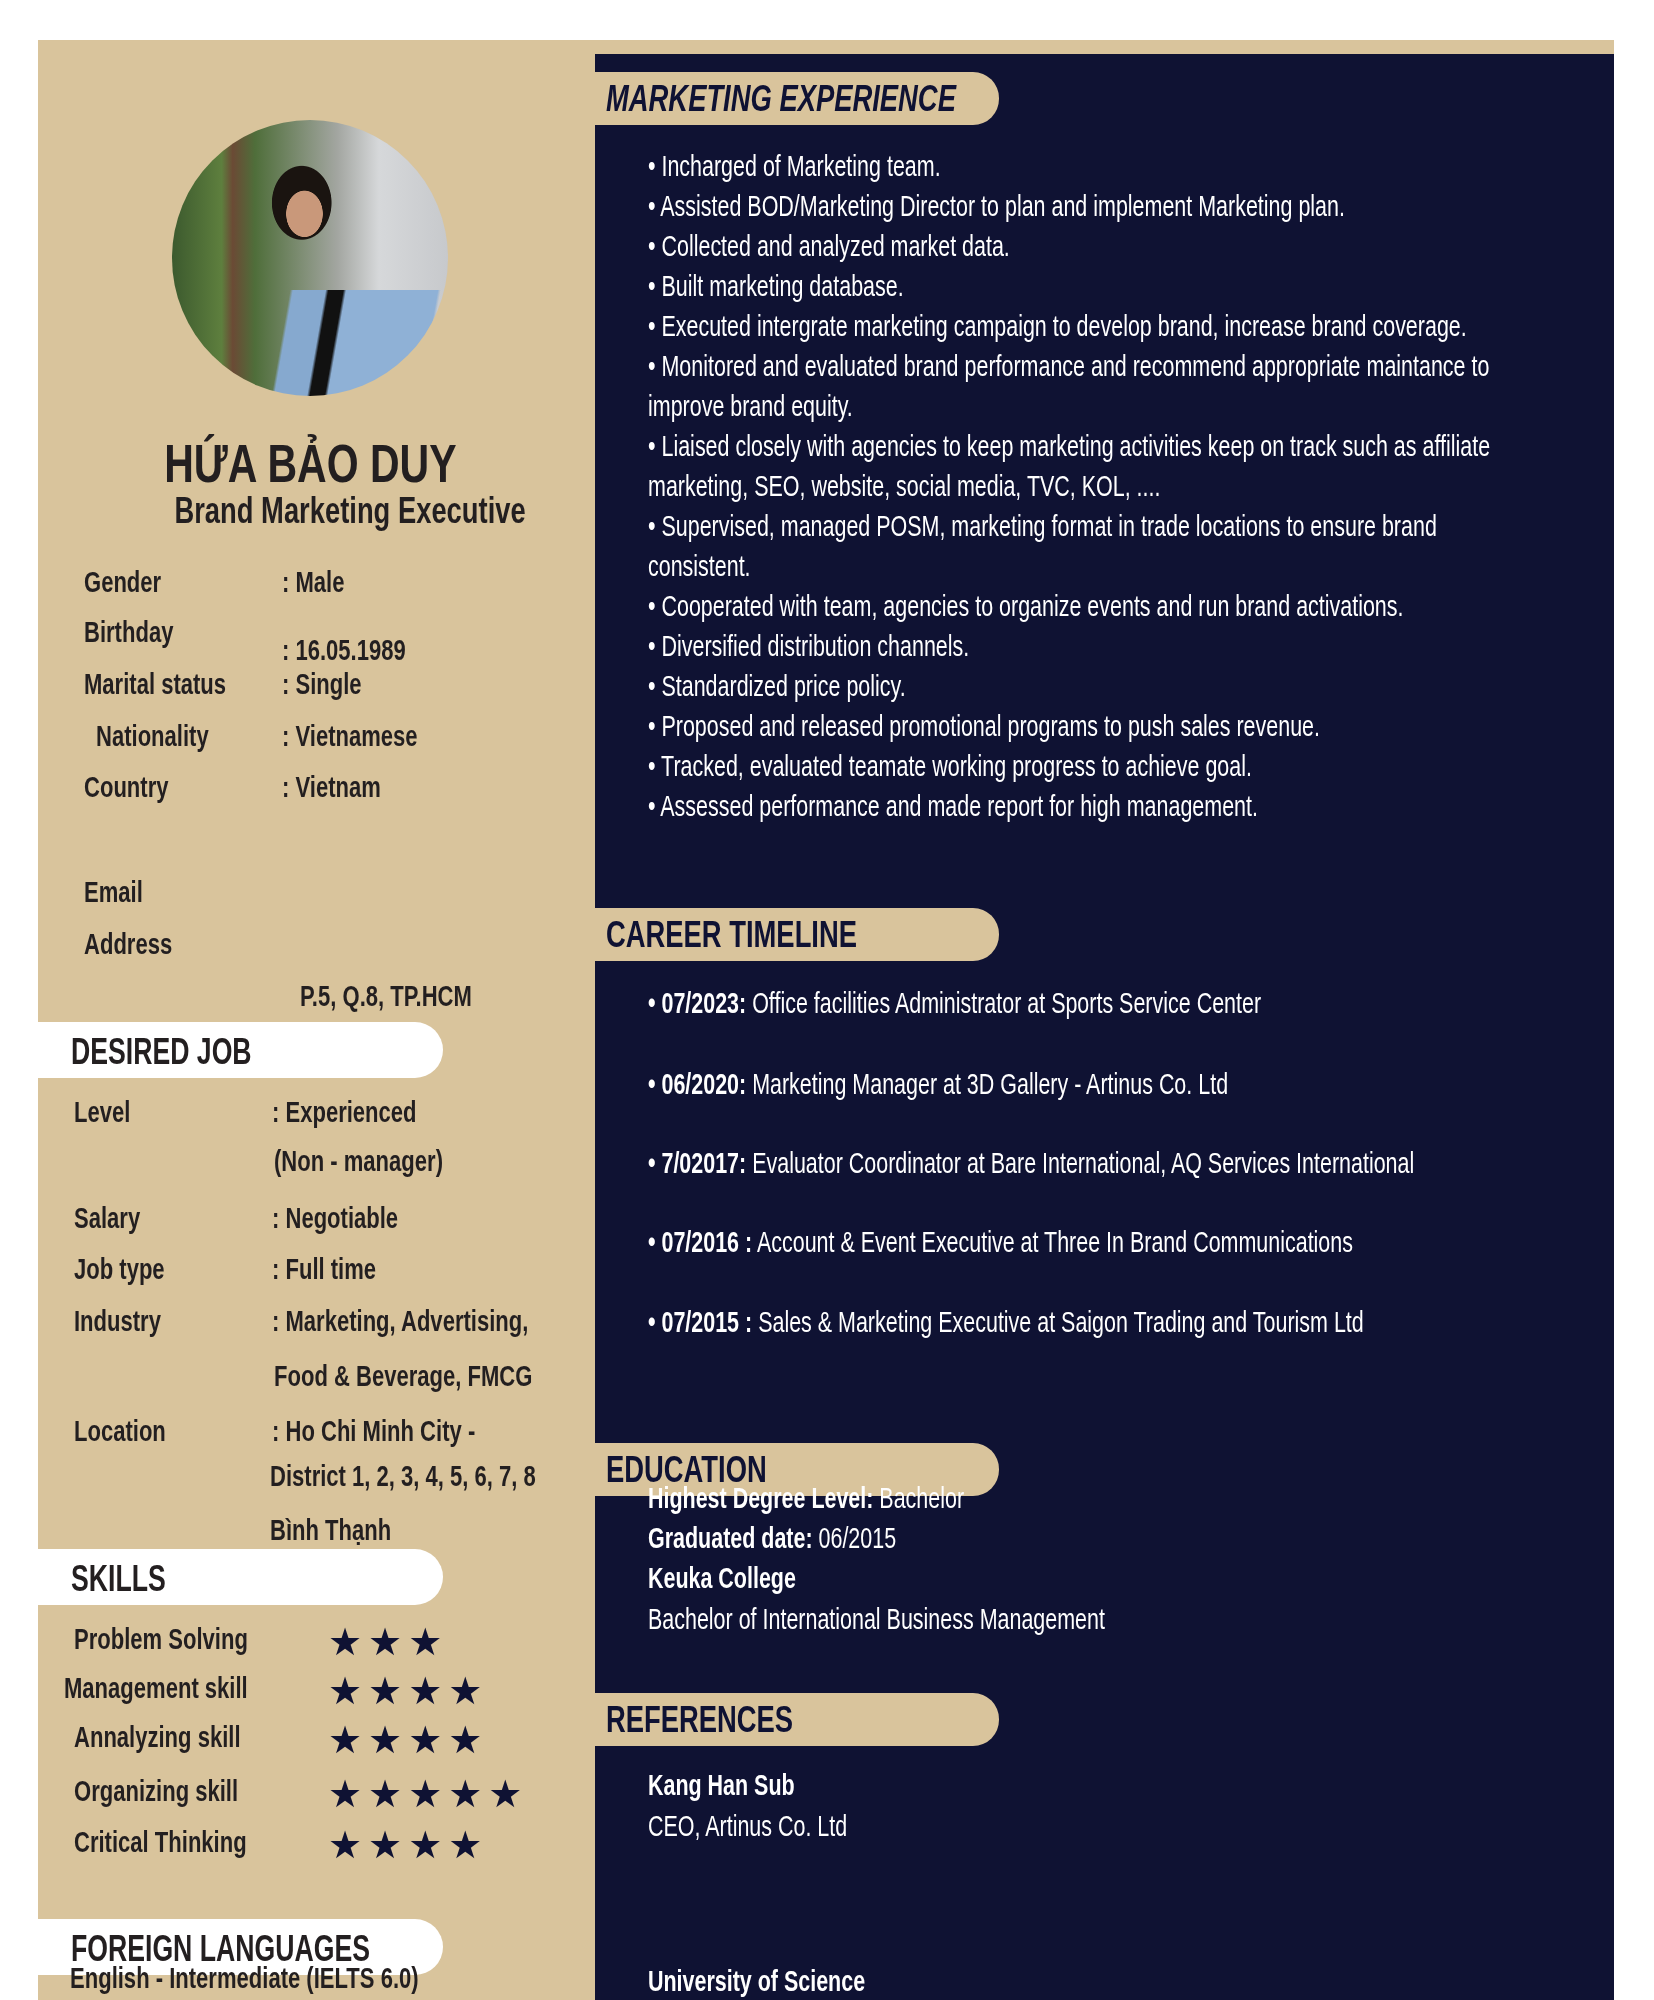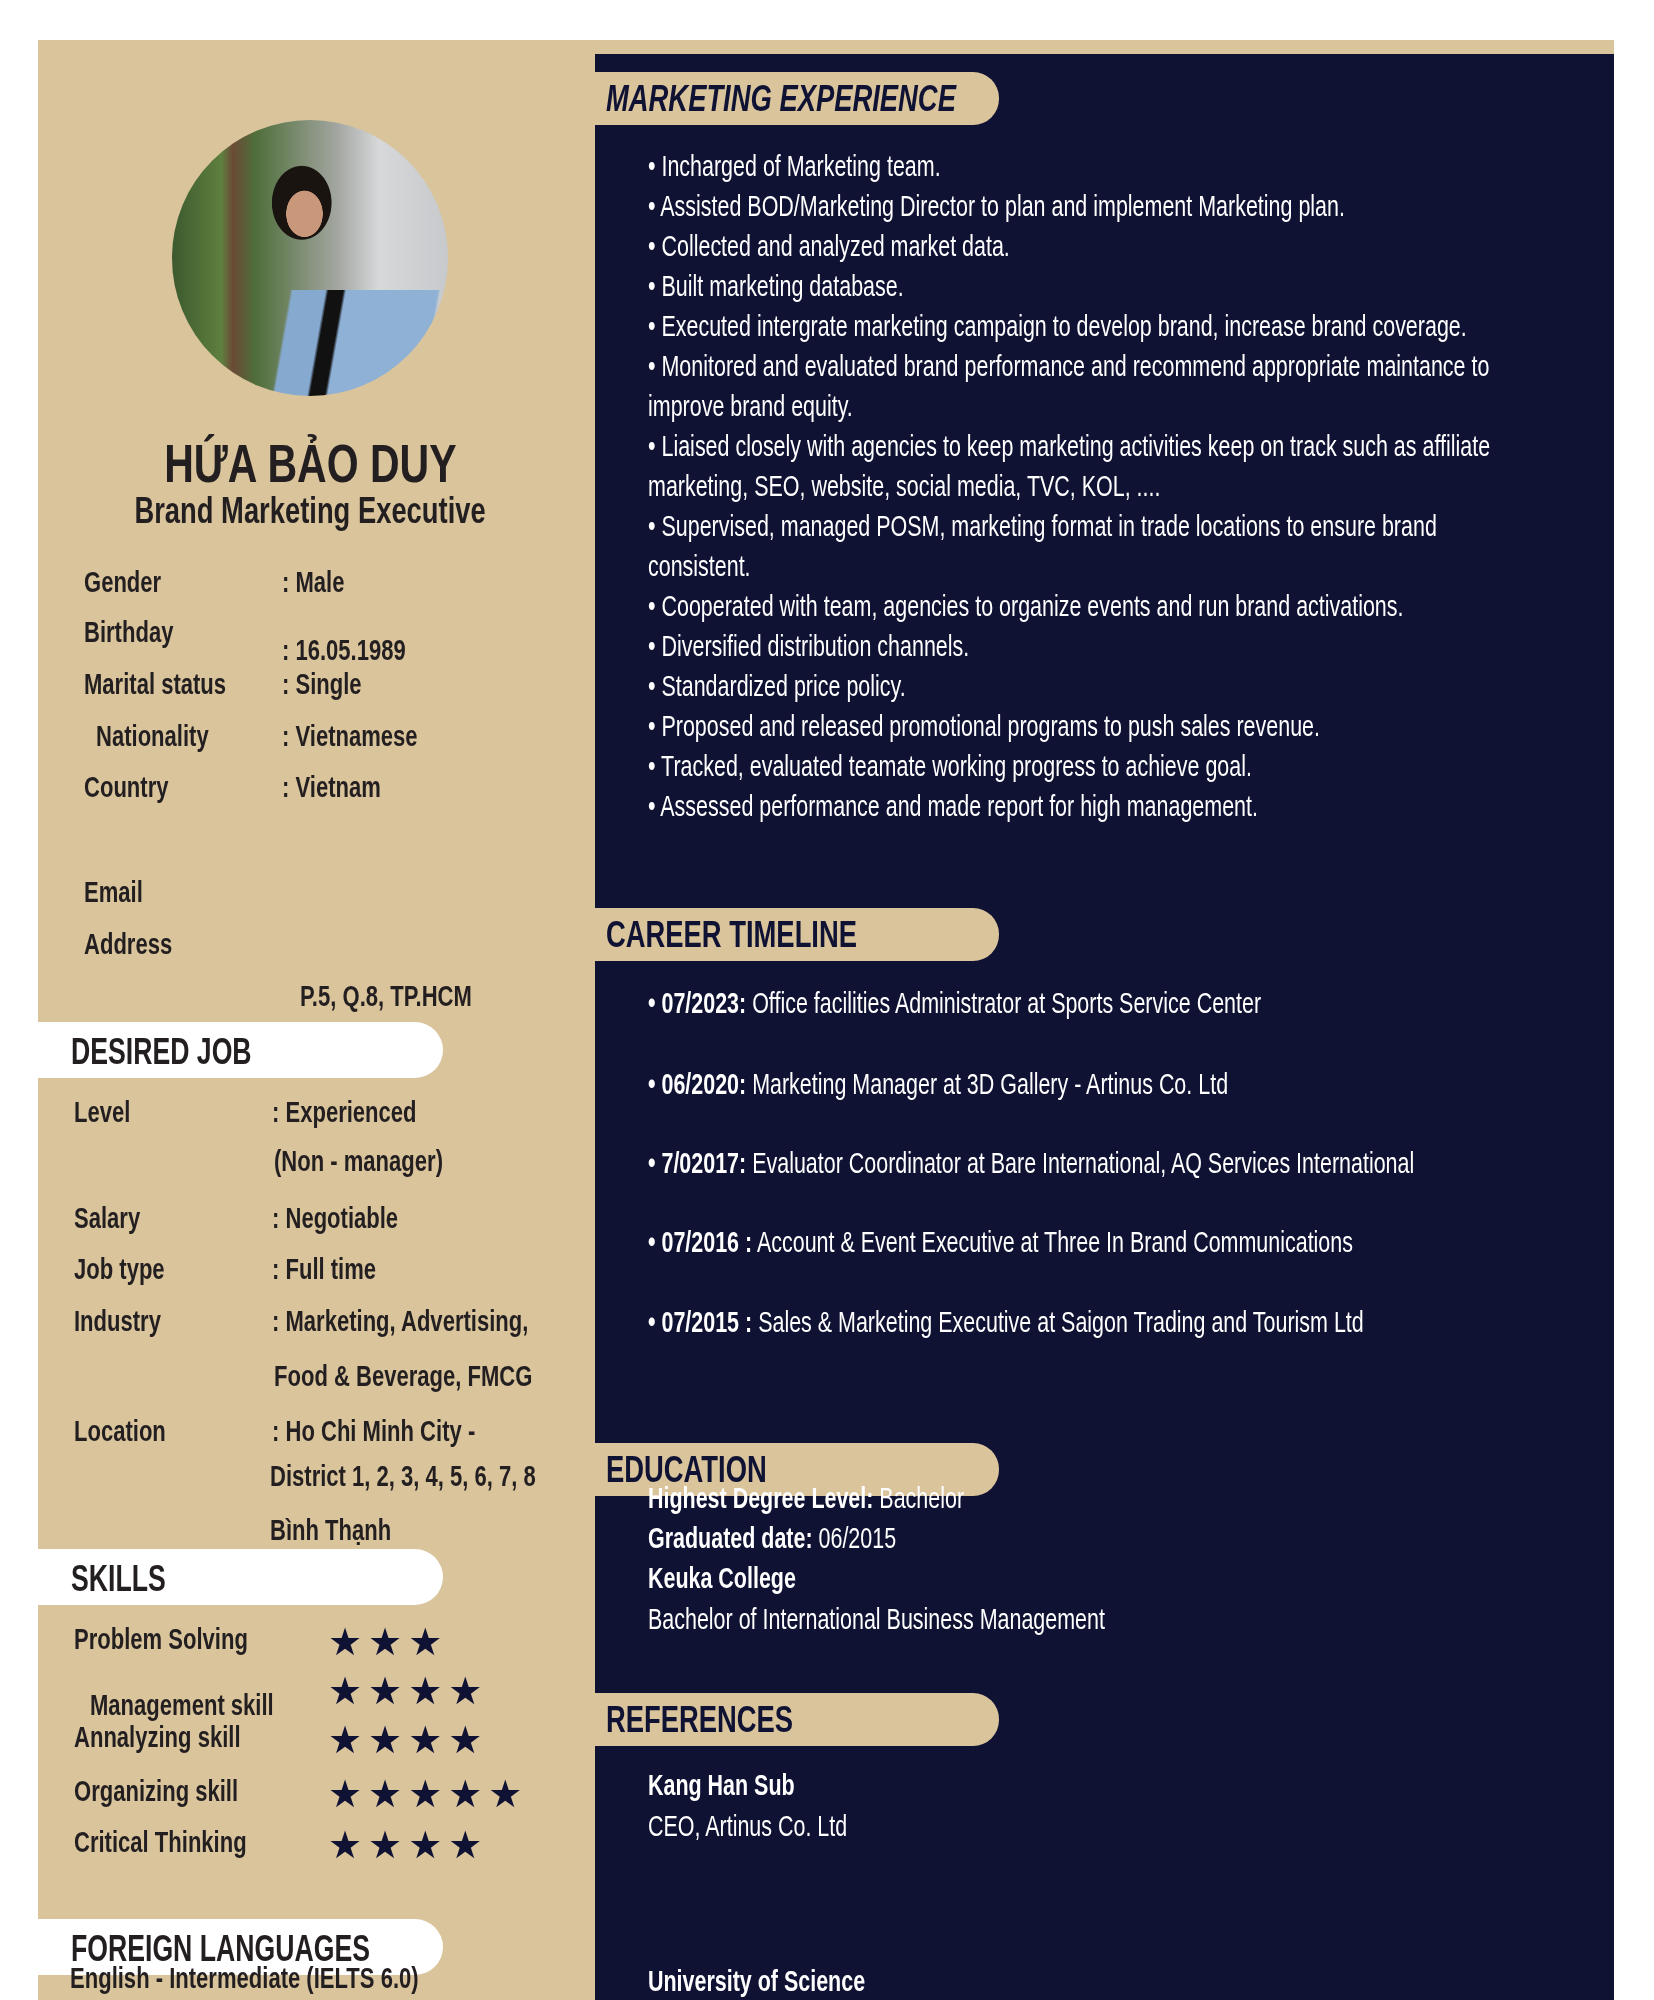--- a/index.html
+++ b/index.html
@@ -13,21 +13,21 @@
   .pill-l{left:38px;height:56px;width:405px;background:#ffffff;border-radius:0 28px 28px 0;}
   .pill-l .cond{position:absolute;left:33px;top:9px;font-weight:bold;font-size:36px;color:#231F20;transform:scaleX(0.74);}
   .photo{left:172px;top:120px;width:276px;height:276px;border-radius:50%;overflow:hidden;
     background:
       radial-gradient(ellipse 30px 38px at 48% 34%, #c9987a 0 60%, transparent 62%),
       radial-gradient(ellipse 42px 52px at 47% 30%, #1a1410 0 70%, transparent 72%),
       linear-gradient(100deg, transparent 0 40%, #86a9cf 41% 52%, #111 53% 58%, #8fb1d6 59% 90%, transparent 91%) 0 170px/100% 110px no-repeat,
       linear-gradient(90deg,#3c5a2e 0%,#5e7f3e 18%,#6b4a35 22%,#4f6e3a 30%,#a3a6a1 60%,#d6d8da 75%,#c7c9cc 100%);}
   .name{left:38px;top:432px;width:544px;text-align:center;font-weight:bold;font-size:54px;color:#231F20;}
   .name .cond, .title .cond{transform-origin:50% 50%;transform:scaleX(0.76);}
-  .title{left:38px;top:490px;width:544px;text-align:center;font-weight:bold;font-size:36px;color:#231F20;}
+  .title{left:38px;top:490px;width:544px;text-align:center;font-weight:bold;font-size:36px;color:#231F20;padding-left:40px;}
   .row{position:absolute;font-weight:bold;font-size:29px;color:#231F20;}
   .row .cond{transform:scaleX(0.76);}
   .mk{left:648px;font-size:29px;color:#ffffff;}
   .mk .cond{transform:scaleX(0.74);}
   .tl{left:648px;font-size:29px;color:#ffffff;}
   .tl .cond{transform:scaleX(0.74);}
   .tl b{font-weight:bold;}
   .ed{left:648px;font-size:29px;color:#ffffff;}
   .ed .cond{transform:scaleX(0.74);}
   .stars{position:absolute;left:328px;color:#0F1233;font-size:38px;letter-spacing:6px;line-height:1;}
@@ -80,21 +80,21 @@
   <div class="row" style="left:270px;top:1460px;"><span class="cond">District 1, 2, 3, 4, 5, 6, 7, 8</span></div>
   <div class="row" style="left:270px;top:1514px;"><span class="cond">Bình Thạnh</span></div>
 </div>
 
 <div class="abs pill-l" style="top:1549px;">
     <span class="cond">SKILLS</span>
   </div>
 <div>
   <div class="row" style="left:74px;top:1623px;"><span class="cond">Problem Solving</span></div>
   <div class="stars" style="top:1623px;">★★★</div>
-  <div class="row" style="left:90px;top:1672px;margin-top:17px;"><span class="cond">Management skill</span></div>
+  <div class="row" style="left:64px;top:1672px;"><span class="cond">Management skill</span></div>
   <div class="stars" style="top:1672px;">★★★★</div>
   <div class="row" style="left:74px;top:1721px;"><span class="cond">Annalyzing skill</span></div>
   <div class="stars" style="top:1721px;">★★★★</div>
   <div class="row" style="left:74px;top:1775px;"><span class="cond">Organizing skill</span></div>
   <div class="stars" style="top:1775px;">★★★★★</div>
   <div class="row" style="left:74px;top:1826px;"><span class="cond">Critical Thinking</span></div>
   <div class="stars" style="top:1826px;">★★★★</div>
 </div>
 
 <div class="abs pill-l" style="top:1919px;">

